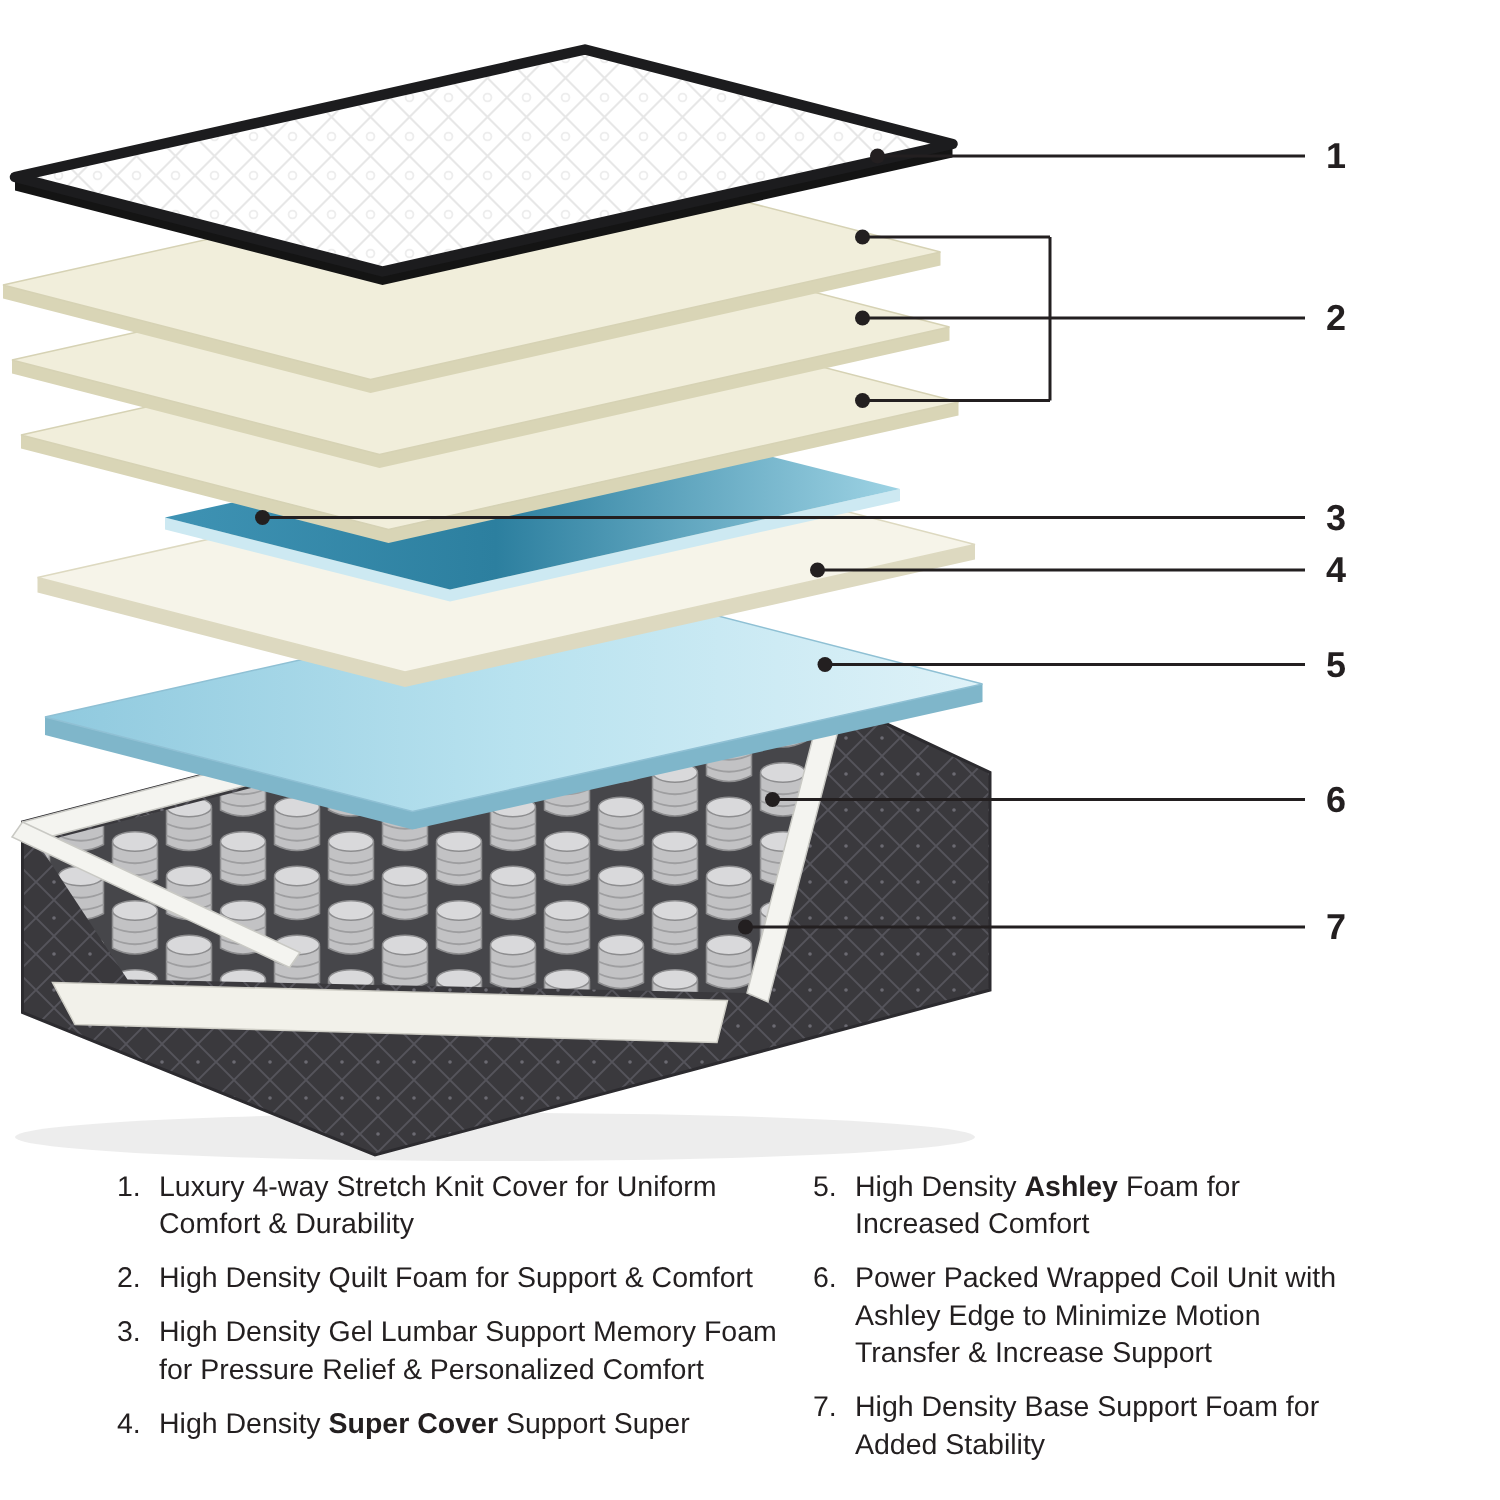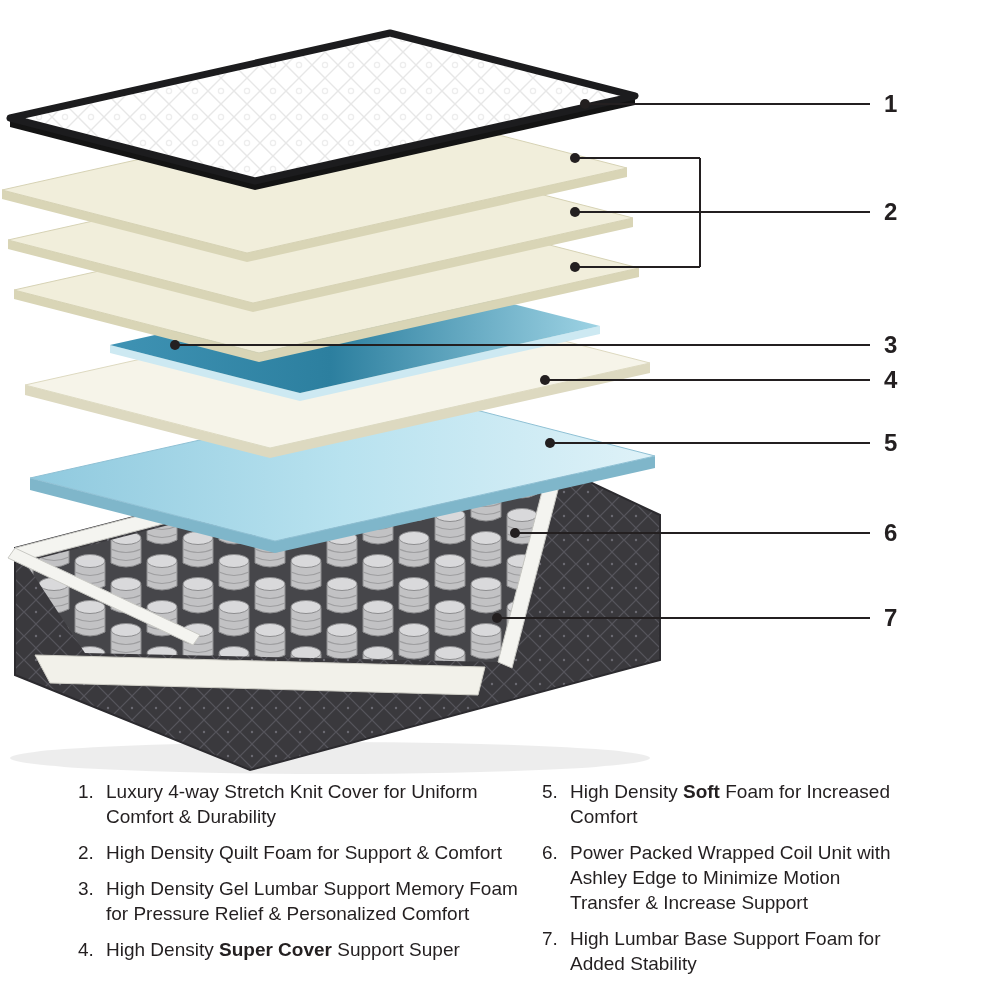--- a/index.html
+++ b/index.html
@@ -164,29 +164,29 @@
       <div class="legend-item">
         <span class="li-num">4.</span>
         <span class="li-text"><span>High Density </span><span class="b">Super Cover</span><span> Support Super</span></span>
       </div>
 
     </div>
     <div class="legend-col right">
 
       <div class="legend-item">
         <span class="li-num">5.</span>
-        <span class="li-text"><span>High Density </span><span class="b">Soft</span><span> Foam for Increased Comfort</span></span>
+        <span class="li-text"><span>High Density </span><span class="b">Ashley</span><span> Foam for Increased Comfort</span></span>
       </div>
 
       <div class="legend-item">
         <span class="li-num">6.</span>
         <span class="li-text"><span>Power Packed Wrapped Coil Unit with Ashley Edge to Minimize Motion Transfer &amp; Increase Support</span><span class="b"></span><span></span></span>
       </div>
 
       <div class="legend-item">
         <span class="li-num">7.</span>
-        <span class="li-text"><span>High Lumbar Base Support Foam for Added Stability</span><span class="b"></span><span></span></span>
+        <span class="li-text"><span>High Density Base Support Foam for Added Stability</span><span class="b"></span><span></span></span>
       </div>
 
     </div>
   </div>
 
 </div>
 
 </body></html>

